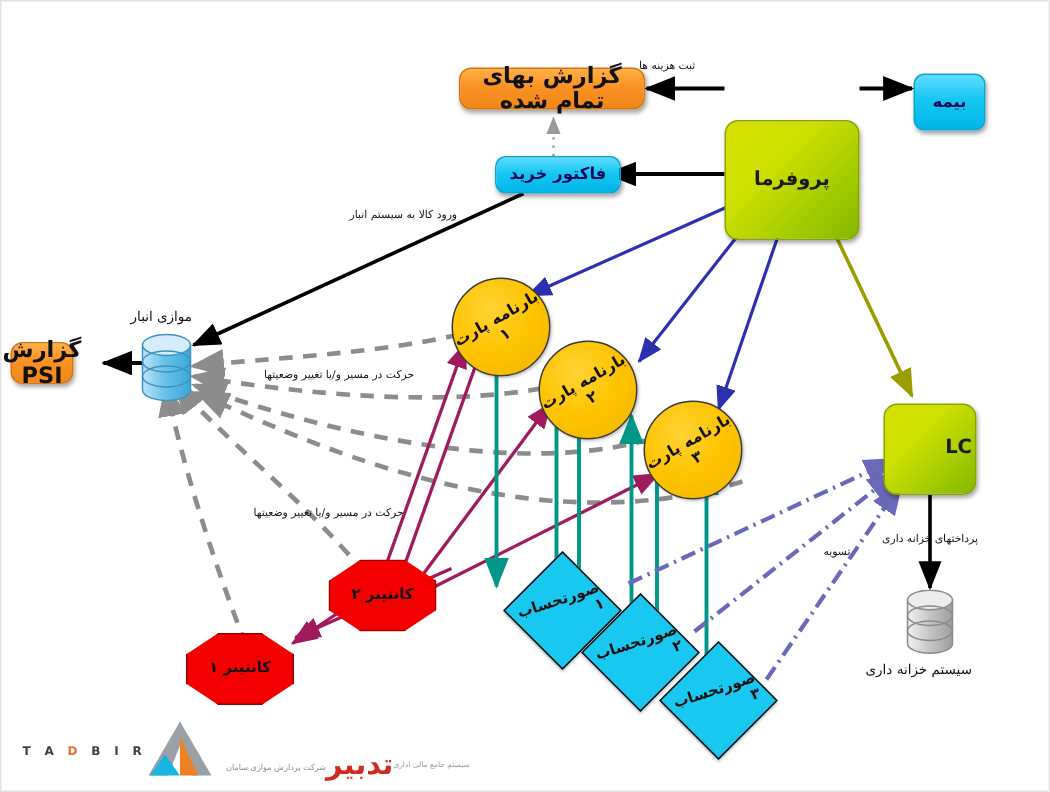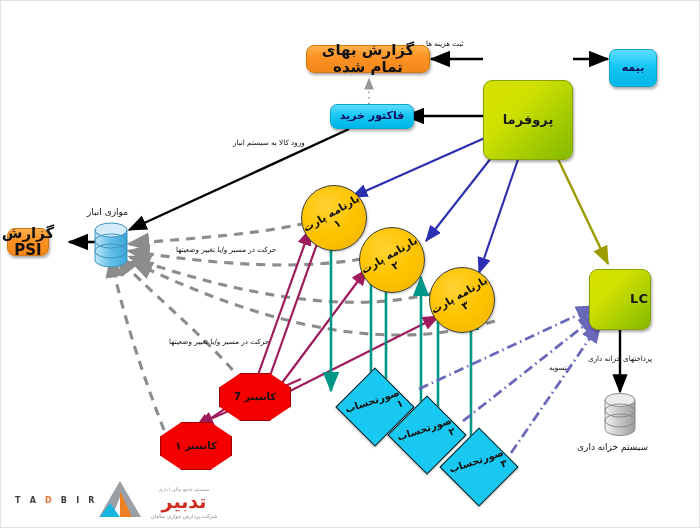--- a/index.html
+++ b/index.html
@@ -87,21 +87,21 @@
   .edge-label{
     position:absolute;font-size:7.2px;color:#111;white-space:nowrap;
     font-weight:normal;letter-spacing:.1px;margin-left:20px;
   }
   .node-caption{
     position:absolute;font-size:9px;color:#111;white-space:nowrap;
   }
 
   
   #logo{position:absolute;left:14px;bottom:8px;display:flex;align-items:flex-end;gap:9px;}
-  .logo-fa{display:flex;flex-direction:column;align-items:center;}
+  .logo-fa{display:flex;flex-direction:row;align-items:center;}
   .logo-fa .tag{font-size:5px;color:#9a9a9a;letter-spacing:.2px;margin-bottom:1px;}
   .logo-fa .brand{font-size:19px;color:#cf2a1e;font-weight:bold;line-height:.9;font-family:"DejaVu Sans",sans-serif;}
   .logo-fa .sub{font-size:5.4px;color:#8d8d8d;margin-top:3px;}
   .logo-mark{display:flex;flex-direction:row;align-items:center;}
   .logo-word{font-size:8px;letter-spacing:3.2px;color:#3f3f3f;font-weight:bold;margin-top:2px;}
   .logo-word b{color:#e8722a;}
 </style>
 </head>
 <body>
 
@@ -223,25 +223,25 @@
   </div>
   <div class="diamond-wrap" style="left:398px;top:406px;width:54px;height:54px;">
     <div class="diamond"></div>
     <div class="diamond-label">صورتحساب ۲</div>
   </div>
   <div class="diamond-wrap" style="left:450px;top:438px;width:54px;height:54px;">
     <div class="diamond"></div>
     <div class="diamond-label">صورتحساب ۳</div>
   </div>
 
-  <div class="node octagon" style="left:123px;top:421px;width:72px;height:48px;margin-left:36px;">
+  <div class="node octagon" style="left:123px;top:421px;width:72px;height:48px;">
     <span>کانتینر ۱</span>
   </div>
   <div class="node octagon" style="left:218px;top:372px;width:72px;height:48px;">
-    <span>کانتینر 7</span>
+    <span>کانتینر ۲</span>
   </div>
 
   <div class="db" style="left:92px;top:221px;width:36px;height:46px;">
     <svg class="cyl" viewBox="0 0 36 46">
       <defs>
         <linearGradient id="gblue" x1="0" y1="0" x2="1" y2="0">
           <stop offset="0" stop-color="#bfe4f7"></stop>
             <stop offset=".45" stop-color="#69c3ea"></stop>
             <stop offset="1" stop-color="#3aa7d8"></stop>
         </linearGradient>

